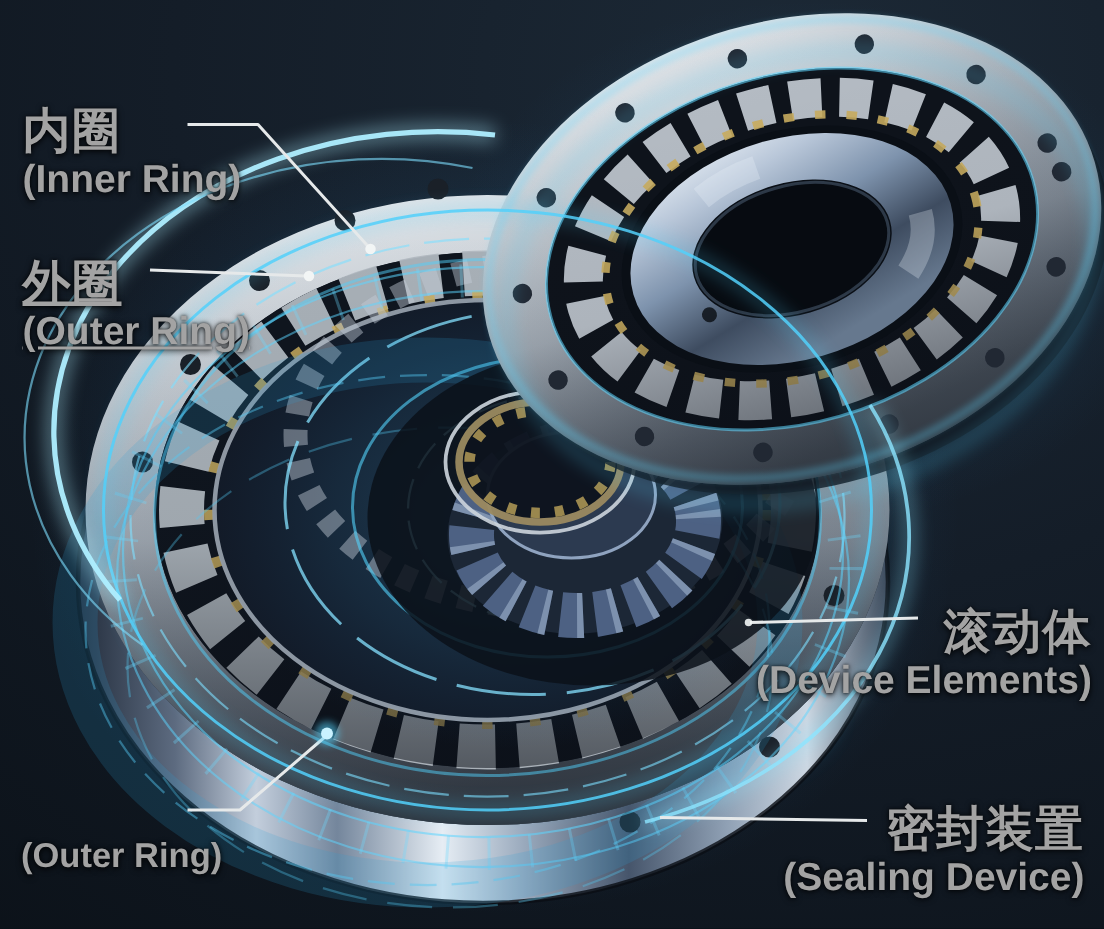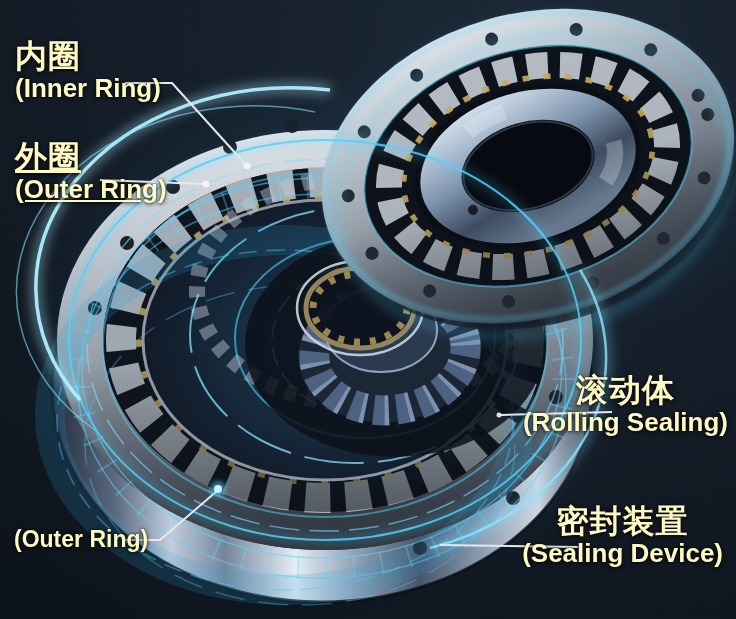--- a/index.html
+++ b/index.html
@@ -1,23 +1,23 @@
 <!DOCTYPE html>
 <html><head>
 <meta charset="utf-8">
 <style>
   html,body{margin:0;padding:0;background:#0b1118;}
   #stage{position:relative;width:736px;height:619px;overflow:hidden;
          font-family:"Liberation Sans","DejaVu Sans",sans-serif;}
   #art{position:absolute;left:0;top:0;}
-  .label{position:absolute;color:#fef9c3;line-height:1.05;
-         text-shadow:0 1px 4px rgba(0,0,0,.85),0 0 2px rgba(0,0,0,.6);}
+  .label{position:absolute;color:#a3a3a3;line-height:1.05;
+         text-shadow:0 1px 4px rgba(0,0,0,.85),0 0 2px rgba(0,0,0,.6);margin-top:31px;}
   .label .zh{font-size:32px;font-weight:700;letter-spacing:1px;}
   .label .en{font-size:26px;font-weight:700;margin-top:1px;}
-  .right{text-align:center;}
+  .right{text-align:right;}
   #lbl-inner{left:15px;top:40px;}
   #lbl-outer-top{left:15px;top:141px;text-decoration:underline;}
   #lbl-rolling{right:8px;top:374px;}
   #lbl-sealing{right:13px;top:505px;}
   #lbl-outer-bottom{left:14px;top:526px;}
   #lbl-outer-bottom .en{font-size:23px;}
 </style>
 </head>
 <body>
 
@@ -246,21 +246,21 @@
   <div class="en">(Inner Ring)</div>
 </div>
 
 <div class="label" id="lbl-outer-top">
   <div class="zh">外圈</div>
   <div class="en">(Outer Ring)</div>
 </div>
 
 <div class="label right" id="lbl-rolling">
   <div class="zh">滚动体</div>
-  <div class="en">(Rolling Sealing)</div>
+  <div class="en">(Device Elements)</div>
 </div>
 
 <div class="label right" id="lbl-sealing">
   <div class="zh">密封装置</div>
   <div class="en">(Sealing Device)</div>
 </div>
 
 <div class="label" id="lbl-outer-bottom">
   <div class="en">(Outer Ring)</div>
 </div>

